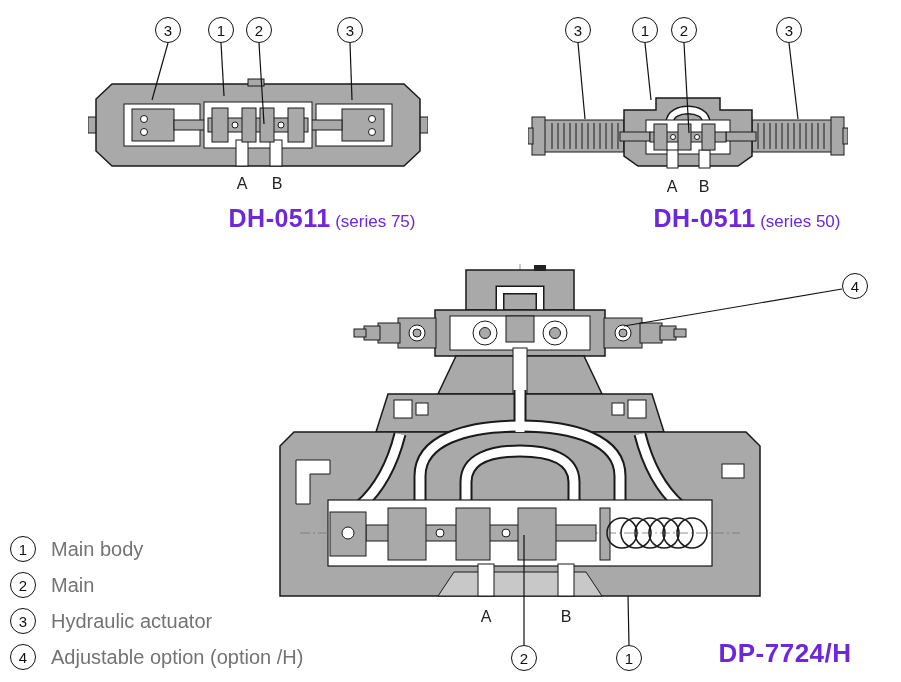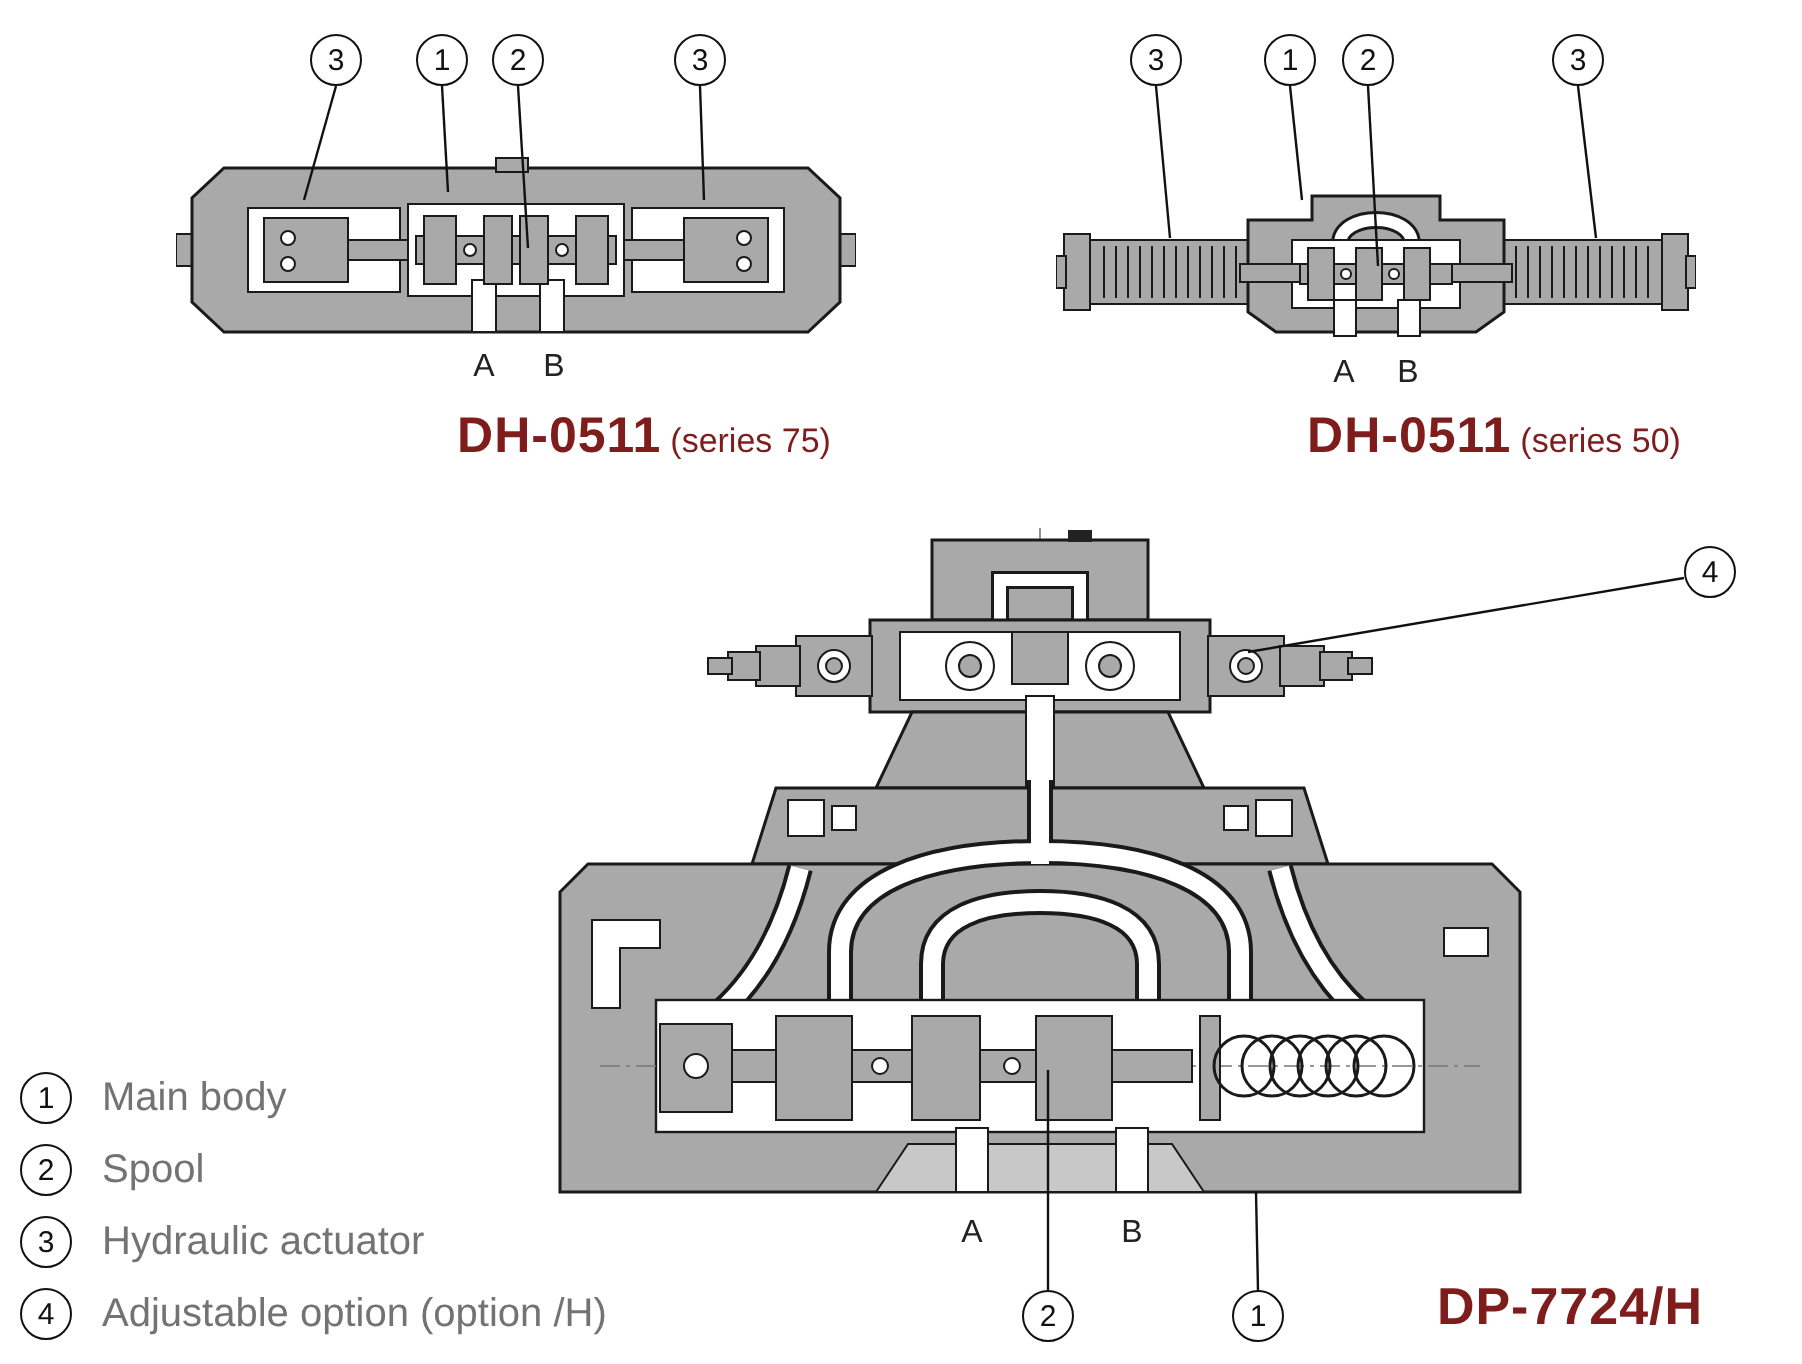--- a/index.html
+++ b/index.html
@@ -11,21 +11,21 @@
     position:absolute; width:26px; height:26px;
     border:1.7px solid #111; border-radius:50%; background:#fff;
     display:flex; align-items:center; justify-content:center;
     font-size:15px; color:#111; z-index:6;
   }
   .leader-svg { position:absolute; left:0; top:0; width:901px; height:682px; z-index:5; pointer-events:none; }
   .valve-svg { position:absolute; z-index:2; }
 
   .port-label { position:absolute; transform:translateX(-50%); font-size:16px; color:#222; z-index:3; }
 
-  .fig-title { position:absolute; transform:translateX(-50%); white-space:nowrap; color:#7f1d1d; z-index:3; }
+  .fig-title { position:absolute; transform:translateX(-50%); white-space:nowrap; color:#6d28d9; z-index:3; }
   .fig-title .big { font-weight:bold; font-size:25px; letter-spacing:0.5px; }
   .fig-title .small { font-size:17px; }
   .fig-title.dp .big { font-size:26px; }
 
   .legend-row { position:absolute; display:flex; align-items:center; gap:15px; z-index:3; }
   .legend-circle {
     width:26px; height:26px; border:1.7px solid #111; border-radius:50%;
     display:flex; align-items:center; justify-content:center; font-size:15px; color:#111;
     flex:0 0 auto; background:#fff;
   }
@@ -249,21 +249,21 @@
   <div class="fig-title dp" style="left:785px; top:638px;">
     <span class="big">DP-7724/H</span>
   </div>
 
   <div class="legend-row" style="left:10px; top:536px;">
     <span class="legend-circle">1</span>
     <span class="legend-label">Main body</span>
   </div>
   <div class="legend-row" style="left:10px; top:572px;">
     <span class="legend-circle">2</span>
-    <span class="legend-label">Spool</span>
+    <span class="legend-label">Main</span>
   </div>
   <div class="legend-row" style="left:10px; top:608px;">
     <span class="legend-circle">3</span>
     <span class="legend-label">Hydraulic actuator</span>
   </div>
   <div class="legend-row" style="left:10px; top:644px;">
     <span class="legend-circle">4</span>
     <span class="legend-label">Adjustable option (option /H)</span>
   </div>
 

